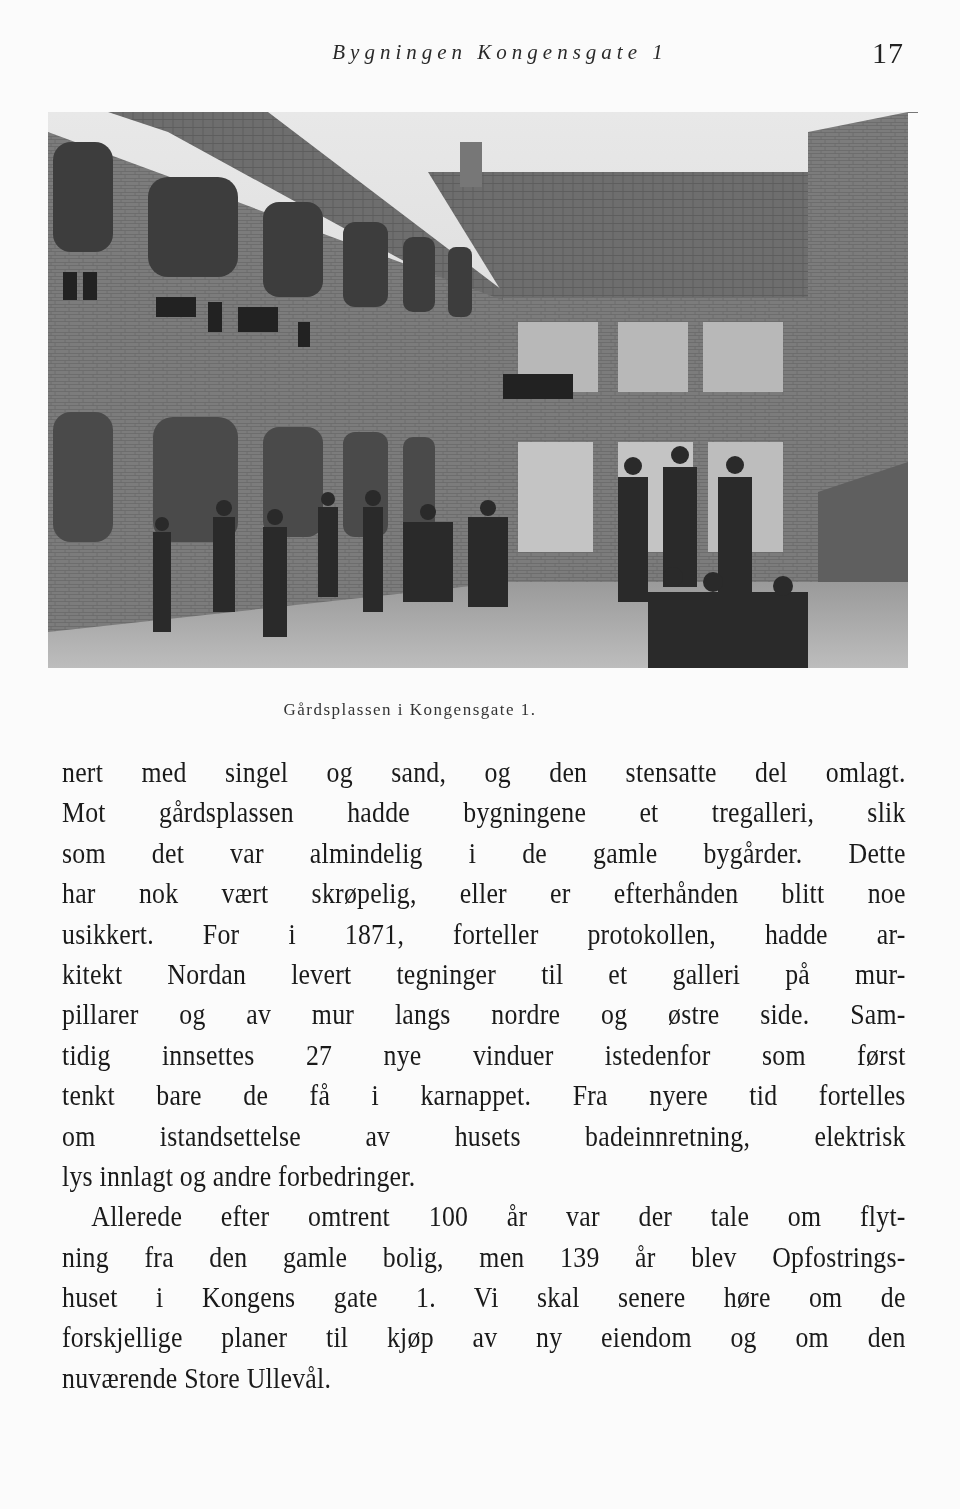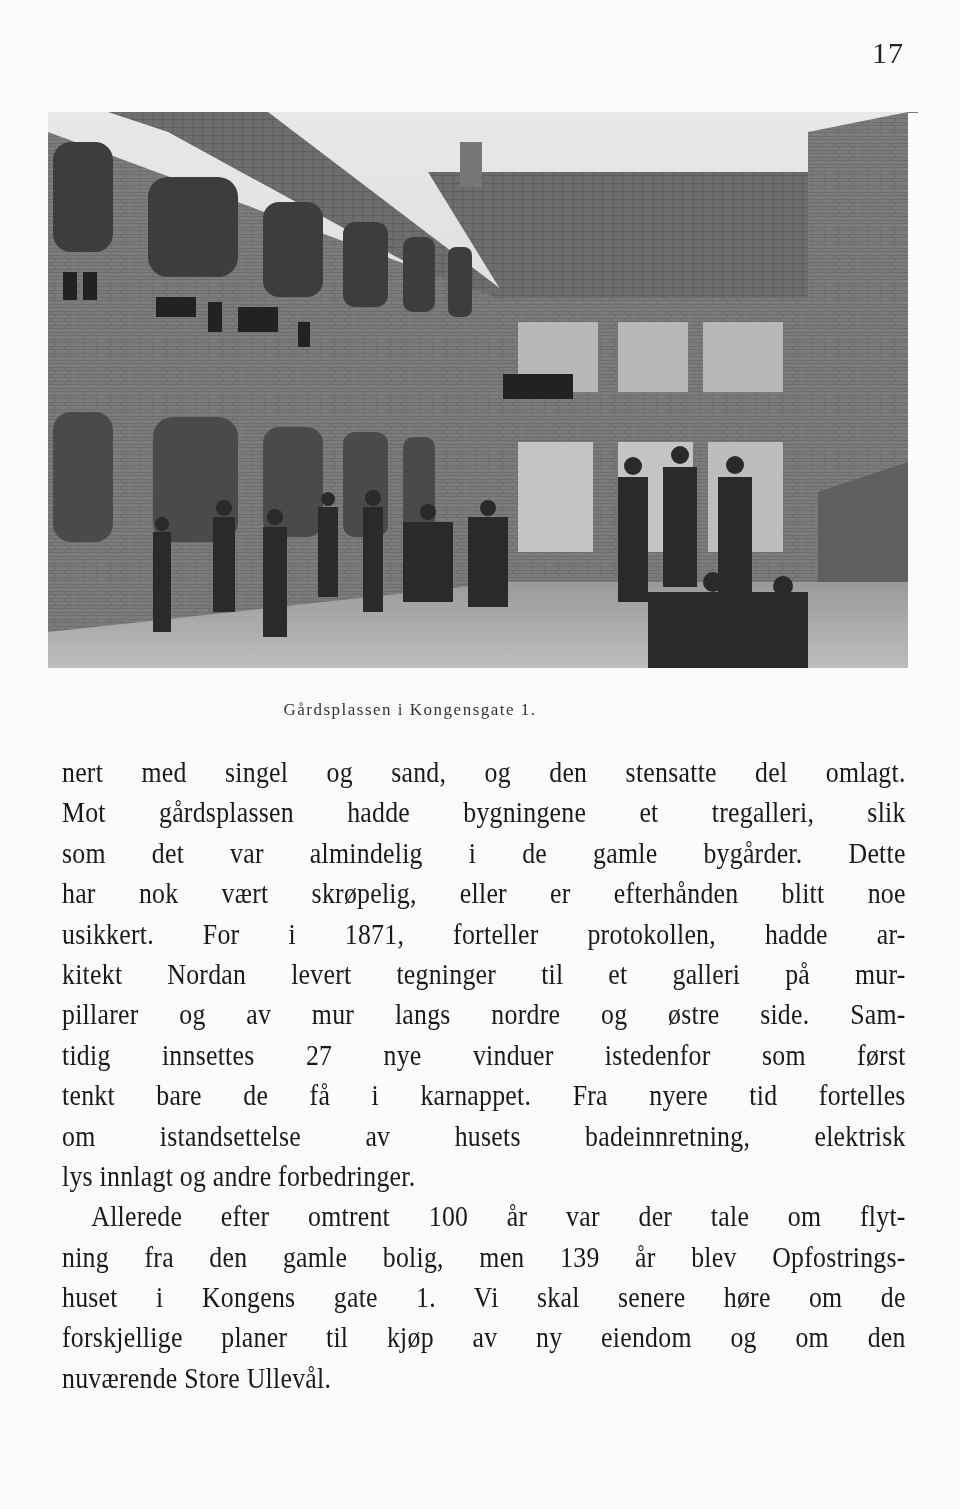--- a/index.html
+++ b/index.html
@@ -44,20 +44,21 @@
     transform: scaleX(0.86); transform-origin: left center;
     width: 981px;
   }
   .line.last { text-align-last: left; }
   .line.indent { text-indent: 34px; }
 </style>
 </head>
 <body>
 
 <div class="running-head">
+  <div class="running-title">Bygningen Kongensgate 1</div>
   <div class="page-number">17</div>
   <div class="head-rule"></div>
 </div>
 
 <div class="figure" title="Black-and-white photograph of a brick courtyard with two-storey arcaded galleries; boys sitting on the gallery ledges and wrestling/standing in the yard; a pile of bricks at right">
   <svg width="860" height="556" viewBox="0 0 860 556">
     <defs>
       <linearGradient id="sky" x1="0" y1="0" x2="0" y2="1">
         <stop offset="0" stop-color="#e8e8e8"></stop>
           <stop offset="1" stop-color="#cfcfcf"></stop>

